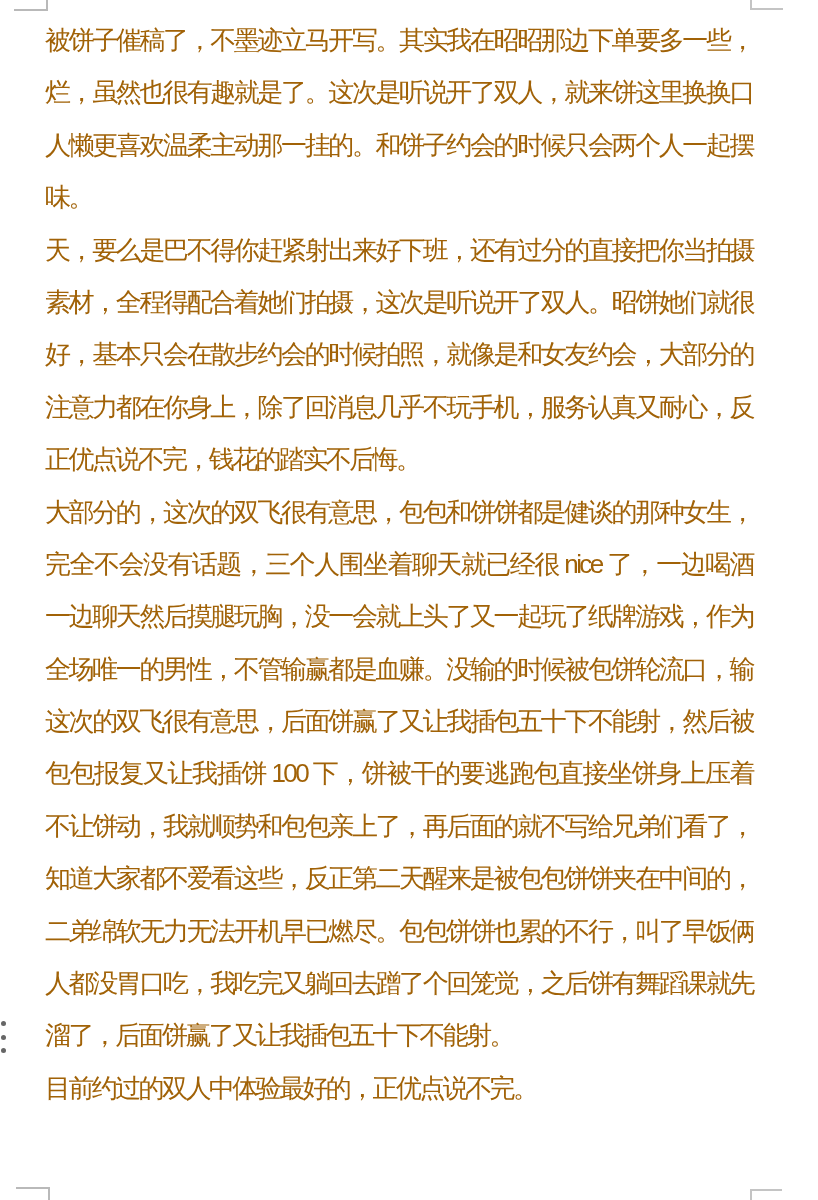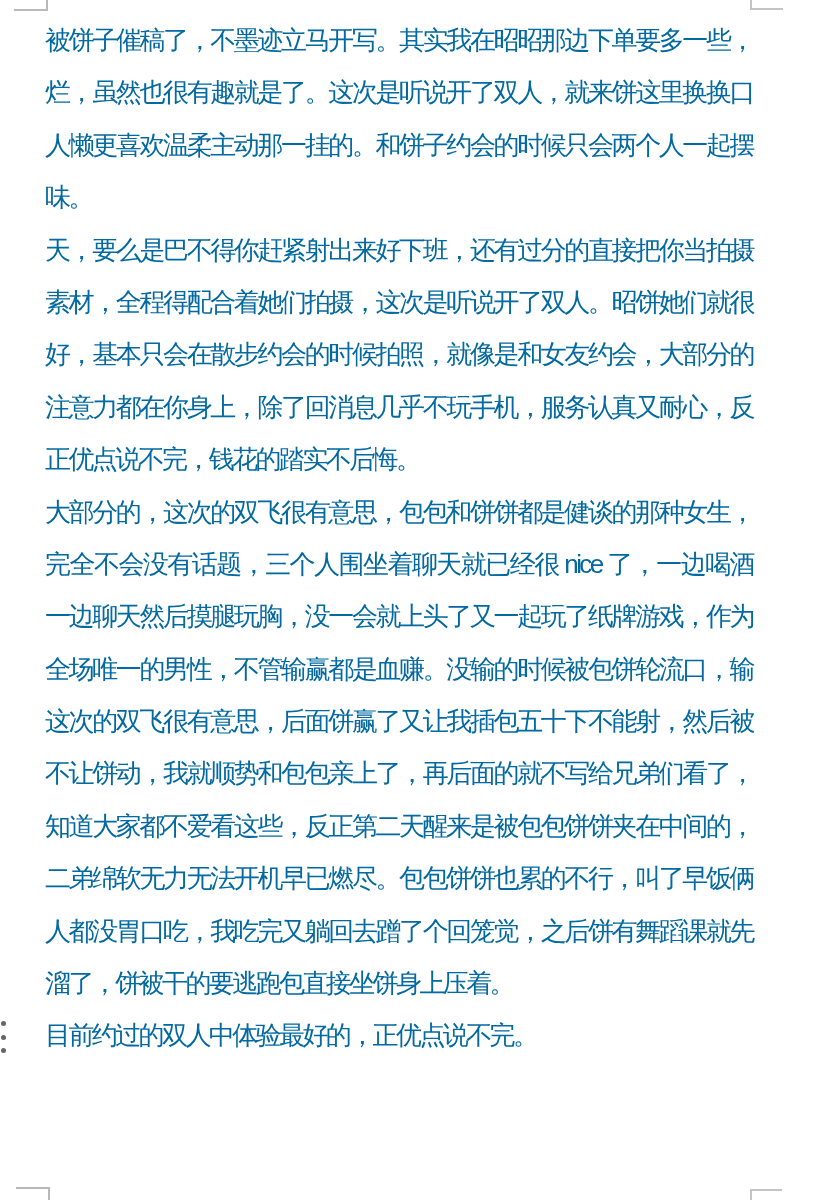--- a/index.html
+++ b/index.html
@@ -13,21 +13,21 @@
   body { position: relative; }
 
   
   .text-block {
     position: absolute;
     left: 45px;
     top: 14px;
     width: 708px;
     font-family: "Liberation Sans", serif; 
     font-size: 26px;
-    color: #0369a1;
+    color: #a16207;
     letter-spacing: -2.6px;
   }
   .paragraph { margin: 0; padding: 0; }
   .line {
     height: 52.4px;
     line-height: 52.4px;
     text-align: justify;
     text-align-last: justify;
     white-space: nowrap;
   }
@@ -85,24 +85,25 @@
     <div class="line">注意力都在你身上，除了回消息几乎不玩手机，服务认真又耐心，反</div>
     <div class="line pl">正优点说不完，钱花的踏实不后悔。</div>
   </div>
 
   <div class="paragraph">
     <div class="line">大部分的，这次的双飞很有意思，包包和饼饼都是健谈的那种女生，</div>
     <div class="line">完全不会没有话题，三个人围坐着聊天就已经很 nice 了，一边喝酒</div>
     <div class="line">一边聊天然后摸腿玩胸，没一会就上头了又一起玩了纸牌游戏，作为</div>
     <div class="line">全场唯一的男性，不管输赢都是血赚。没输的时候被包饼轮流口，输</div>
     <div class="line">这次的双飞很有意思，后面饼赢了又让我插包五十下不能射，然后被</div>
+    <div class="line">包包报复又让我插饼 100 下，饼被干的要逃跑包直接坐饼身上压着</div>
     <div class="line">不让饼动，我就顺势和包包亲上了，再后面的就不写给兄弟们看了，</div>
     <div class="line">知道大家都不爱看这些，反正第二天醒来是被包包饼饼夹在中间的，</div>
     <div class="line">二弟绵软无力无法开机早已燃尽。包包饼饼也累的不行，叫了早饭俩</div>
     <div class="line">人都没胃口吃，我吃完又躺回去蹭了个回笼觉，之后饼有舞蹈课就先</div>
-    <div class="line pl">溜了，饼被干的要逃跑包直接坐饼身上压着。</div>
+    <div class="line pl">溜了，后面饼赢了又让我插包五十下不能射。</div>
   </div>
 
   <div class="paragraph">
     <div class="line pl">目前约过的双人中体验最好的，正优点说不完。</div>
   </div>
 
 </div>
 
 </body></html>

